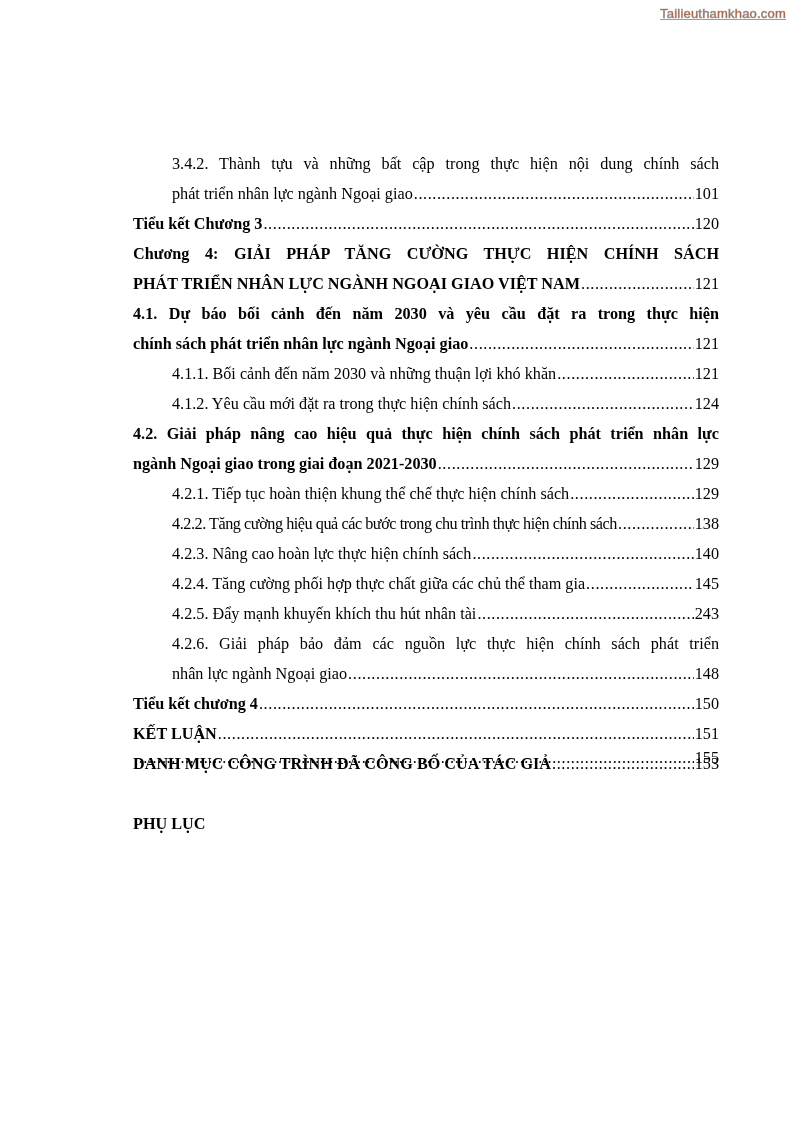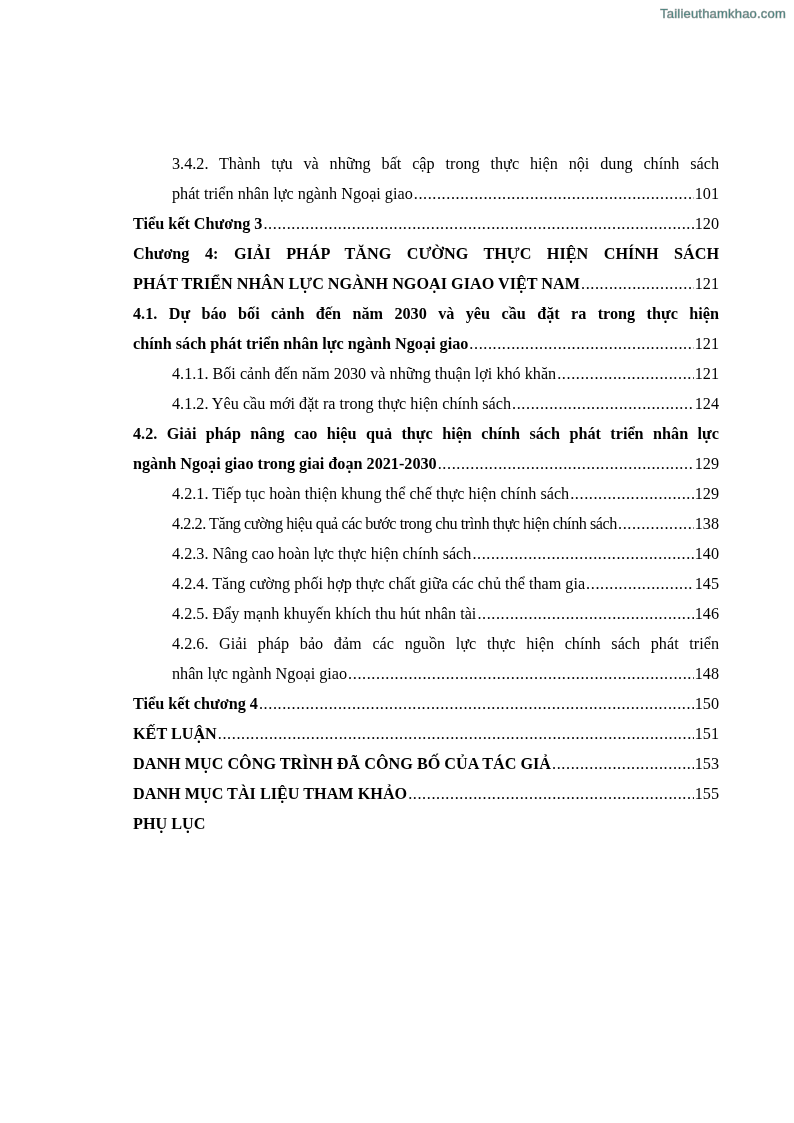--- a/index.html
+++ b/index.html
@@ -3,23 +3,24 @@
 <meta charset="utf-8">
 <style>
   html, body { margin: 0; padding: 0; }
   body {
     width: 794px; height: 1123px; background: #ffffff; position: relative; overflow: hidden;
     font-family: "Liberation Serif", "DejaVu Serif", serif; color: #000;
   }
   .watermark {
     position: absolute; top: 6px; right: 8px;
     font-family: "Liberation Sans", "DejaVu Sans", sans-serif;
-    font-size: 13px; color: #0f766e;
+    font-size: 13px; color: #c2410c;
     -webkit-text-stroke: 0.6px #9a9a9a;
     letter-spacing: 0.2px;
+    text-decoration: underline;
   }
   .toc {
     position: absolute; left: 133px; top: 113px; width: 586px;
   }
   .line {
     height: 30px; line-height: 30px; font-size: 16.2px;
     display: flex; align-items: baseline; white-space: nowrap;
   }
   .line.bold { font-weight: bold; }
   .line.indent { padding-left: 39px; }
@@ -103,21 +104,21 @@
     <span class="page">140</span>
   </div>
   <div class="line indent">
     <span class="text">4.2.4. Tăng cường phối hợp thực chất giữa các chủ thể tham gia</span>
     <span class="dots"></span>
     <span class="page">145</span>
   </div>
   <div class="line indent">
     <span class="text">4.2.5. Đẩy mạnh khuyến khích thu hút nhân tài</span>
     <span class="dots"></span>
-    <span class="page">146</span>
+    <span class="page">243</span>
   </div>
   <div class="line indent justify nodots">
     <span class="text">4.2.6. Giải pháp bảo đảm các nguồn lực thực hiện chính sách phát triển</span>
   </div>
   <div class="line indent">
     <span class="text">nhân lực ngành Ngoại giao</span>
     <span class="dots"></span>
     <span class="page">148</span>
   </div>
   <div class="line bold">
@@ -129,20 +130,19 @@
     <span class="text">KẾT LUẬN </span>
     <span class="dots"></span>
     <span class="page">151</span>
   </div>
   <div class="line bold">
     <span class="text">DANH MỤC CÔNG TRÌNH ĐÃ CÔNG BỐ CỦA TÁC GIẢ</span>
     <span class="dots"></span>
     <span class="page">153</span>
   </div>
   <div class="line bold">
-    <span class="text">DANH MỤC TÀI LIỆU THAM KHẢO</span>
     <span class="dots"></span>
     <span class="page">155</span>
   </div>
   <div class="line bold nodots">
     <span class="text">PHỤ LỤC</span>
   </div>
 </div>
 
 </body></html>

